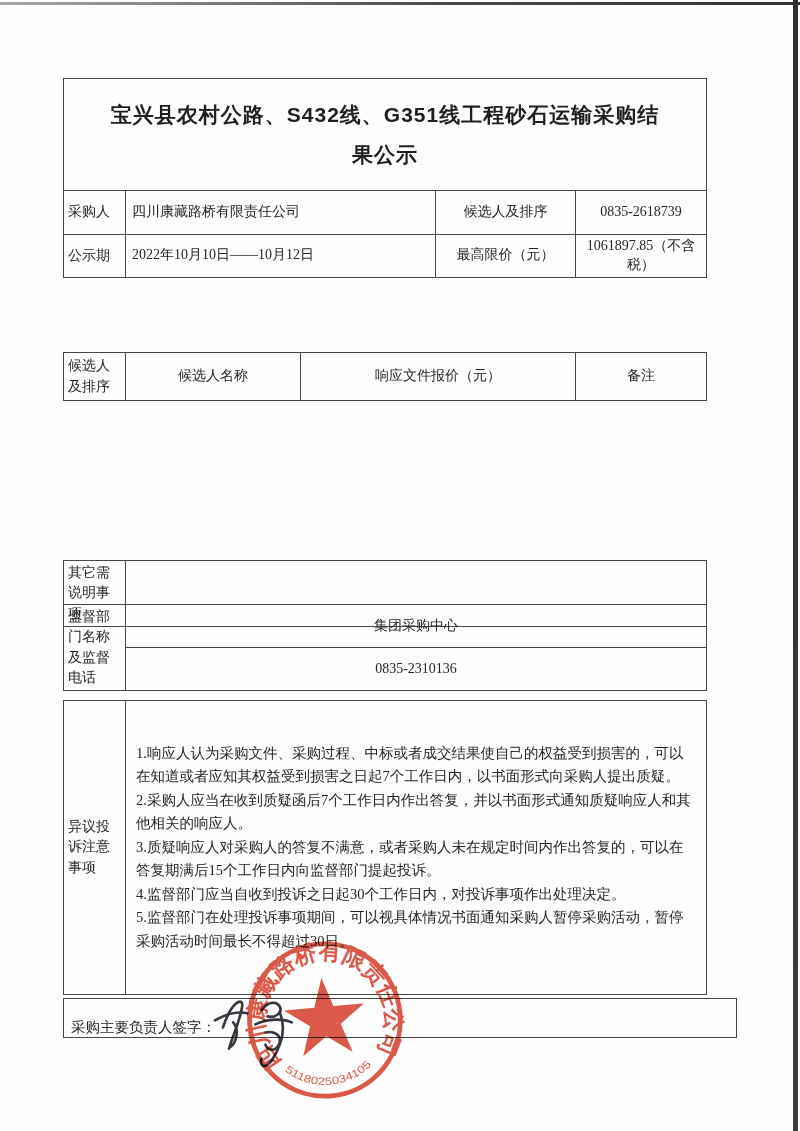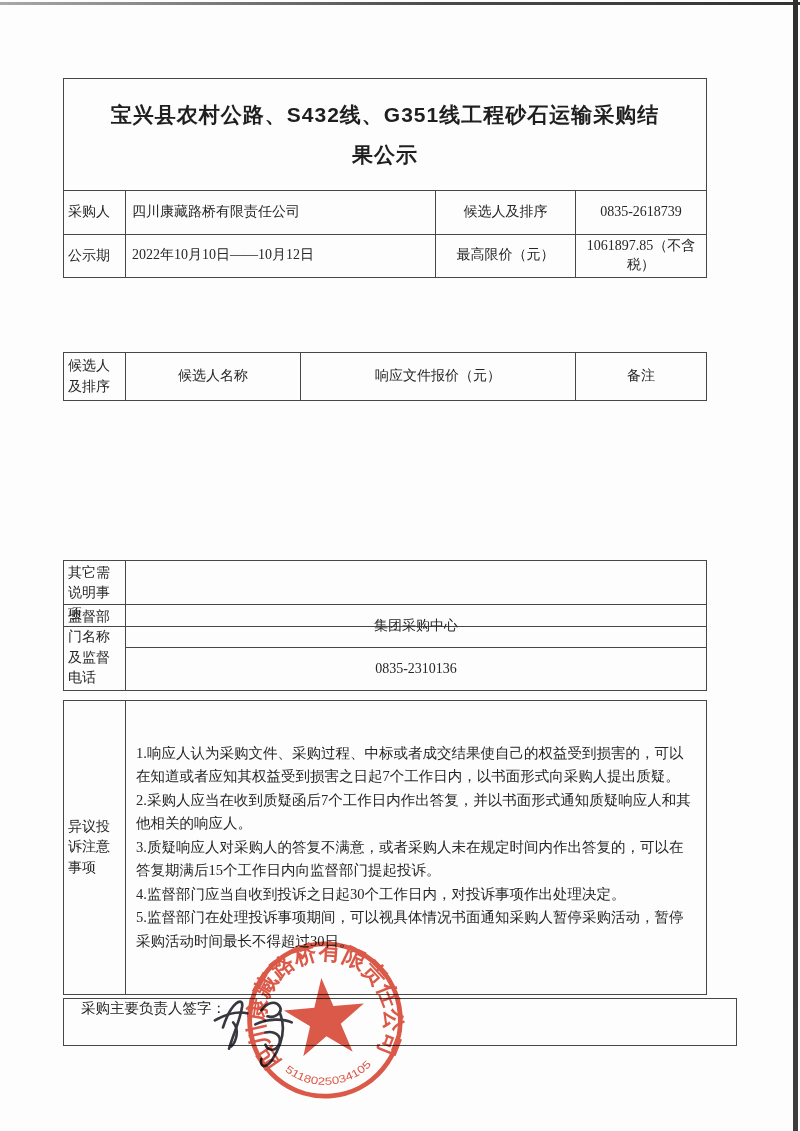--- a/index.html
+++ b/index.html
@@ -25,23 +25,23 @@
   td.lbl{padding:2px 4px;text-align:left;line-height:1.45;}
   td.rank{text-align:center;}
   .c{text-align:center;}
   .l{text-align:left;}
   td.small{font-size:14px;}
   td.objection-text{
     white-space:pre-line;font-size:14.5px;line-height:1.62;
     padding:6px 10px;text-align:left;vertical-align:middle;
   }
   .sig-box{
-    position:absolute;left:63px;top:998px;width:674px;height:48px;
-    border:1.6px solid #474747;display:flex;align-items:flex-start;
-    padding-left:17px;box-sizing:border-box;font-size:14.5px;
+    position:absolute;left:63px;top:998px;width:674px;height:40px;
+    border:1.6px solid #474747;display:flex;align-items:flex-end;
+    padding-left:7px;box-sizing:border-box;font-size:14.5px;
   }
   .seal{
     position:absolute;left:244px;top:936px;width:162px;height:168px;
     transform:rotate(-5deg);mix-blend-mode:multiply;opacity:.88;
   }
   .signature{
     position:absolute;left:208px;top:982px;width:128px;height:96px;
     mix-blend-mode:multiply;opacity:.92;
   }
 </style>

